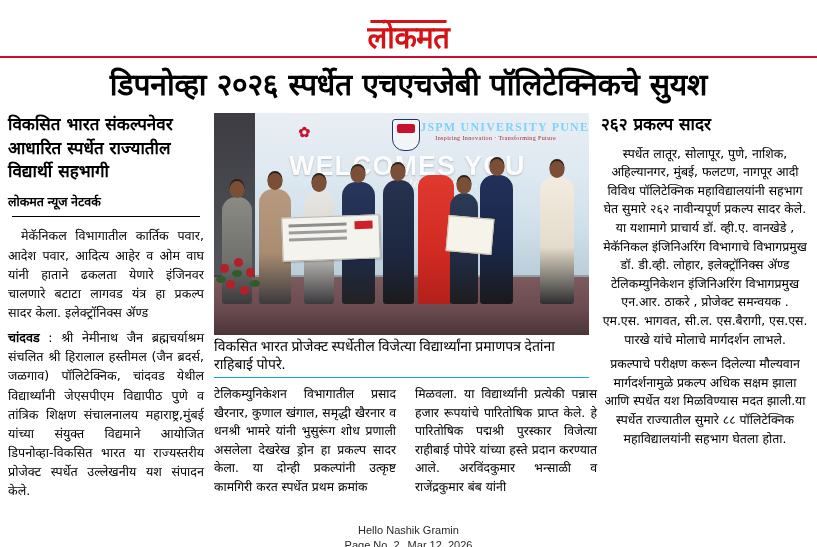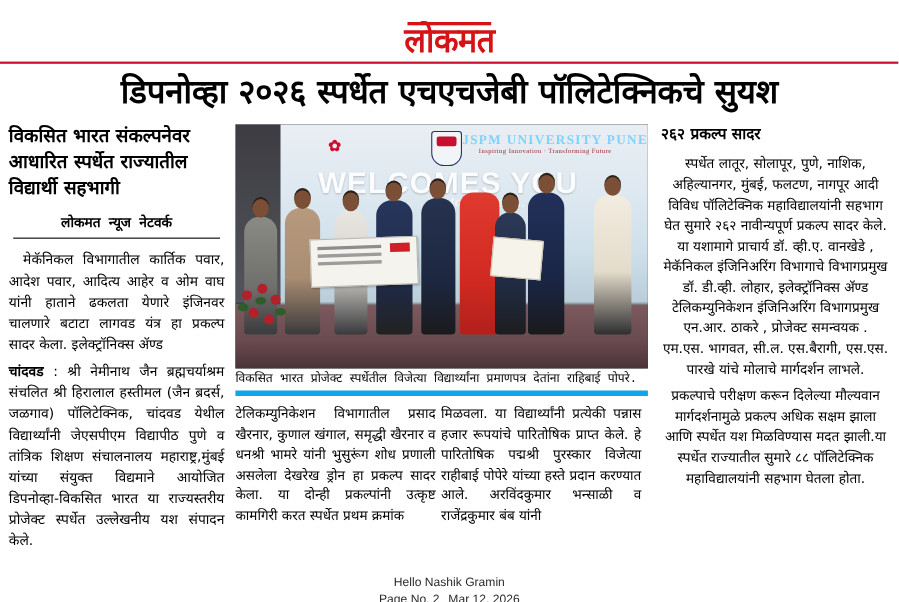--- a/index.html
+++ b/index.html
@@ -95,24 +95,23 @@
   }
 
   .subhead {
     font-family: "DejaVu Sans", sans-serif;
     font-weight: bold;
     font-size: 17px;
     line-height: 1.38;
     margin: 0 0 10px 0;
   }
   .byline {
-    font-family: Liberation Mono, monospace;
+    font-family: Liberation Sans, sans-serif;
     font-weight: bold;
     font-size: 12.5px;
-    text-align: center;
     margin: 2px 0 6px 0;
   }
   .byline-rule {
     height: 1px;
     background: #000;
     margin: 0 4px 9px 4px;
   }
 
   .para {
     font-family: "DejaVu Sans", sans-serif;
@@ -136,35 +135,35 @@
   .photo {
     width: 375px;
     height: 222px;
     display: block;
     border: 0;
     background: #2b2b33;
     position: relative;
     overflow: hidden;
   }
   .caption {
-    font-family: Liberation Mono, monospace;
-    font-size: 11px;
+    font-family: Liberation Serif, serif;
+    font-size: 14px;
     line-height: 1.3;
     padding: 3px 0 3px 0;
-    border-bottom: 5px solid #0ea5e9;
+    border-bottom: 1px solid #0ea5e9;
     margin-bottom: 7px;
   }
   .center-cols {
     display: flex;
-    gap: 5px;
+    gap: 19px;
   }
   .center-cols .para { font-size: 12.3px; line-height: 1.5; }
   .center-col { width: 182px; flex: 0 0 182px; }
 
-  .col-right .subhead { font-size: 14px; margin-bottom: 8px; }
+  .col-right .subhead { font-size: 17px; margin-bottom: 8px; }
   .col-right .para { font-size: 12.4px; line-height: 1.5; text-align: center; }
 
   
   .footer {
     position: absolute;
     left: 0;
     right: 0;
     bottom: 6px;
     text-align: center;
     font-family: "Liberation Sans", sans-serif;

